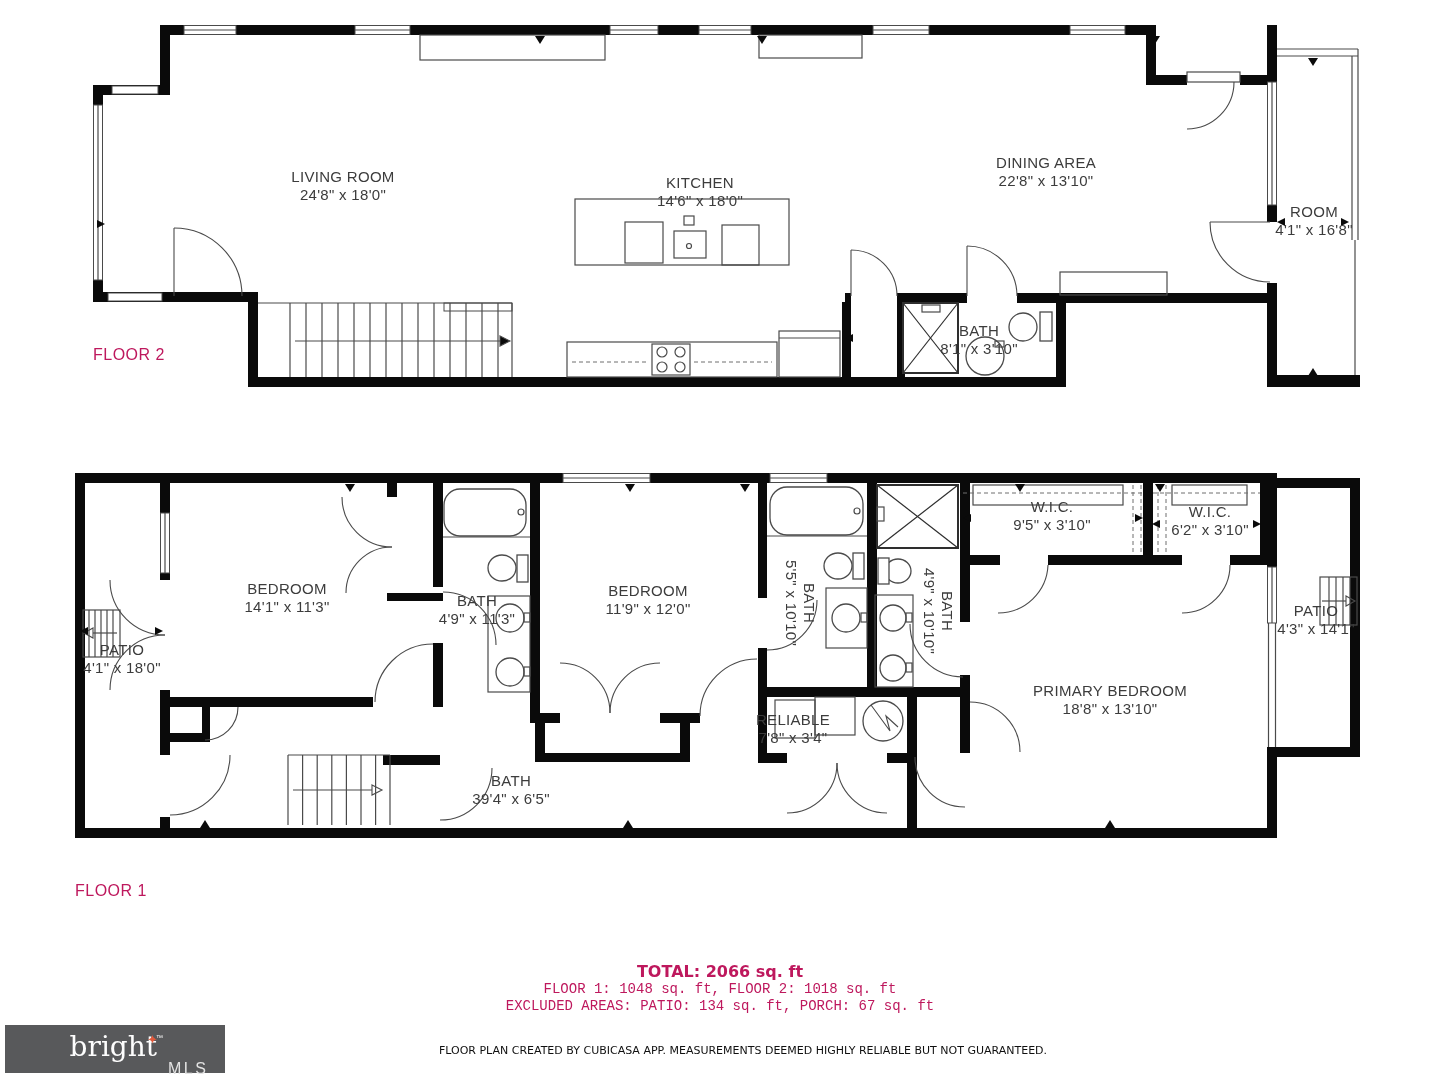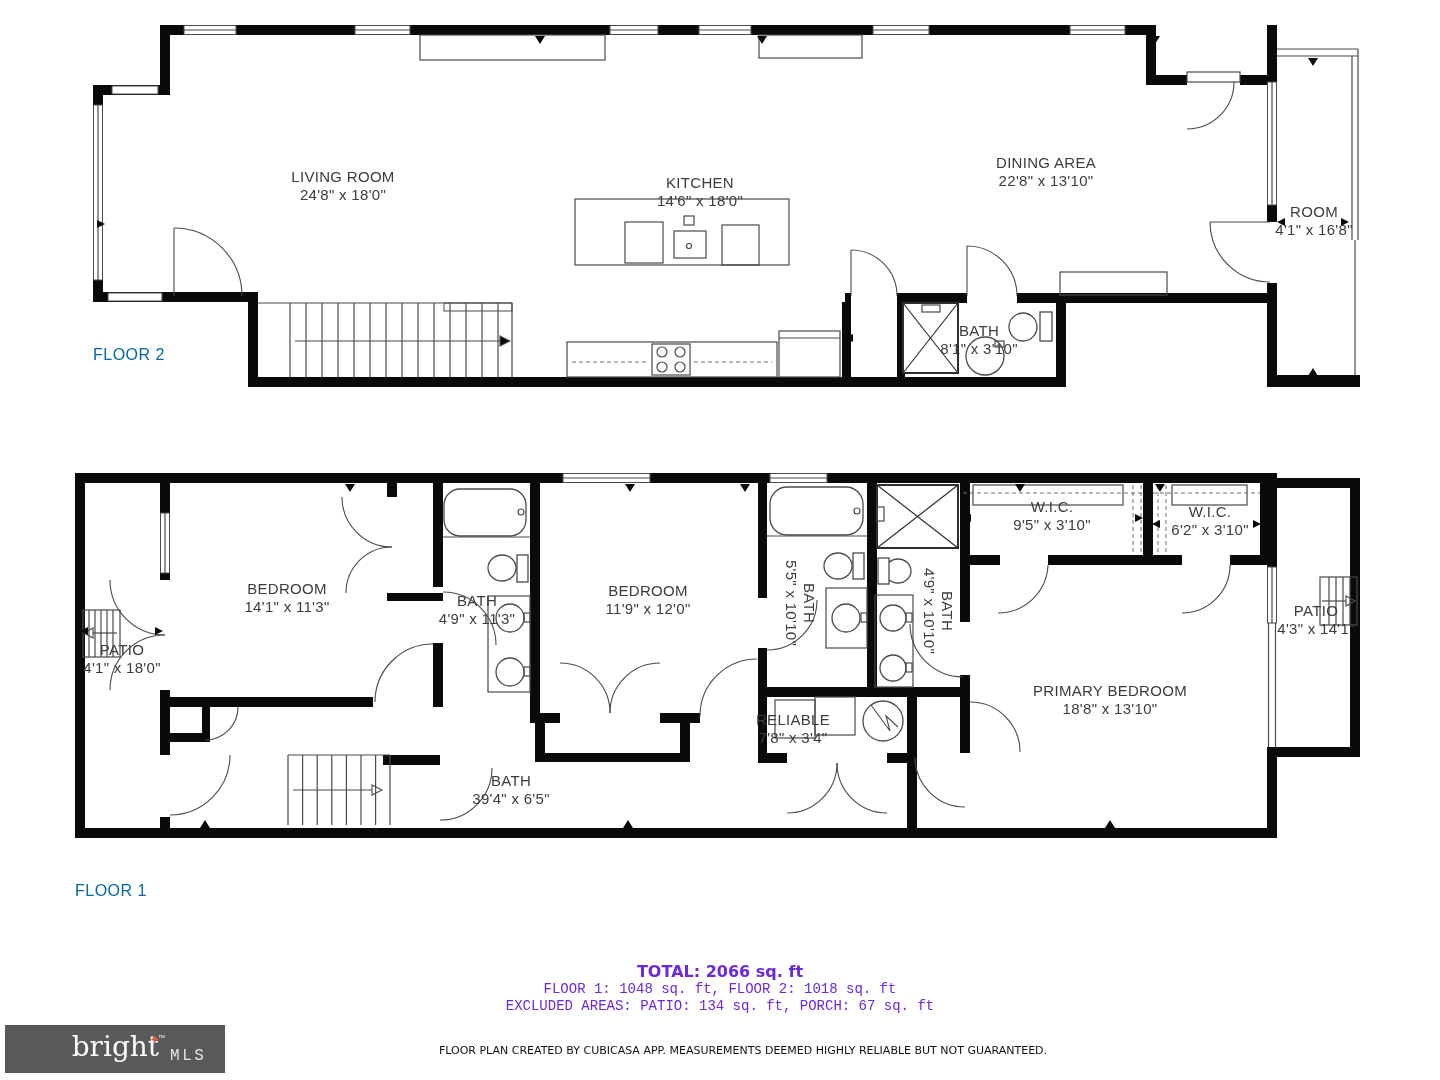--- a/index.html
+++ b/index.html
@@ -12,35 +12,35 @@
   .tlf{stroke:#4a4a4a;stroke-width:1.2;fill:#ffffff;}
   .dash{stroke:#6f6f6f;stroke-width:1;fill:none;stroke-dasharray:4 3;}
   .fx{fill:#ffffff;stroke:#4a4a4a;stroke-width:1.3;}
   .arc{stroke:#4a4a4a;stroke-width:1.1;fill:none;}
   .shower{fill:#ffffff;stroke:#2e2e2e;stroke-width:2;}
   .xl{stroke:#2e2e2e;stroke-width:1.2;}
   .tick{fill:#0a0a0a;}
   .room-label{position:absolute;transform:translate(-50%,-50%);text-align:center;
       color:#3c3c3c;font-size:15px;line-height:18px;white-space:nowrap;letter-spacing:.3px;}
   .room-label.rot{transform:translate(-50%,-50%) rotate(90deg);}
-  .floor-label{position:absolute;color:#0369a1;font-size:16px;letter-spacing:.5px;}
-  #summary{position:absolute;left:0;top:962px;width:100%;text-align:center;color:#6d28d9;
+  .floor-label{position:absolute;color:#be185d;font-size:16px;letter-spacing:.5px;}
+  #summary{position:absolute;left:0;top:962px;width:100%;text-align:center;color:#be185d;
       font-family:"DejaVu Sans","Liberation Sans",sans-serif;}
   #summary .total{font-size:16px;font-weight:bold;line-height:19px;}
   #summary .sline{font-size:14px;line-height:17px;font-family:Liberation Mono, monospace;}
   #footer-note{position:absolute;left:0;top:1044px;width:100%;text-align:center;
       font-family:"DejaVu Sans","Liberation Sans",sans-serif;font-size:11px;color:#101010;margin-left:23px;}
   #logo{position:absolute;left:5px;top:1025px;width:172px;height:48px;background:#58595b;
       display:flex;align-items:center;justify-content:center;padding-left:48px;}
   #logo .brand{font-family:"DejaVu Serif","Liberation Serif",serif;color:#fdfdfd;
       font-size:28px;line-height:28px;position:relative;top:-2px;}
   #logo .star{color:#e05a3c;font-size:13px;position:relative;margin-left:-10px;top:-10px;}
   #logo .tm{color:#fdfdfd;font-size:7px;position:relative;top:-12px;margin-left:-2px;}
-  #logo .suffix{font-family:Liberation Mono, monospace;color:#e3e3e3;font-size:16px;
-      letter-spacing:2.5px;margin-left:5px;position:relative;top:7px;text-align:center;}
+  #logo .suffix{font-family:Liberation Sans, sans-serif;color:#e3e3e3;font-size:16px;
+      letter-spacing:2.5px;margin-left:5px;position:relative;top:20px;text-align:center;}
 </style>
 </head>
 <body>
 
 <div id="canvas">
 
 <svg id="plan-svg" width="1440" height="1080" viewBox="0 0 1440 1080">
 
   <g>
     <rect class="w" x="160" y="25" width="992" height="10"></rect>

